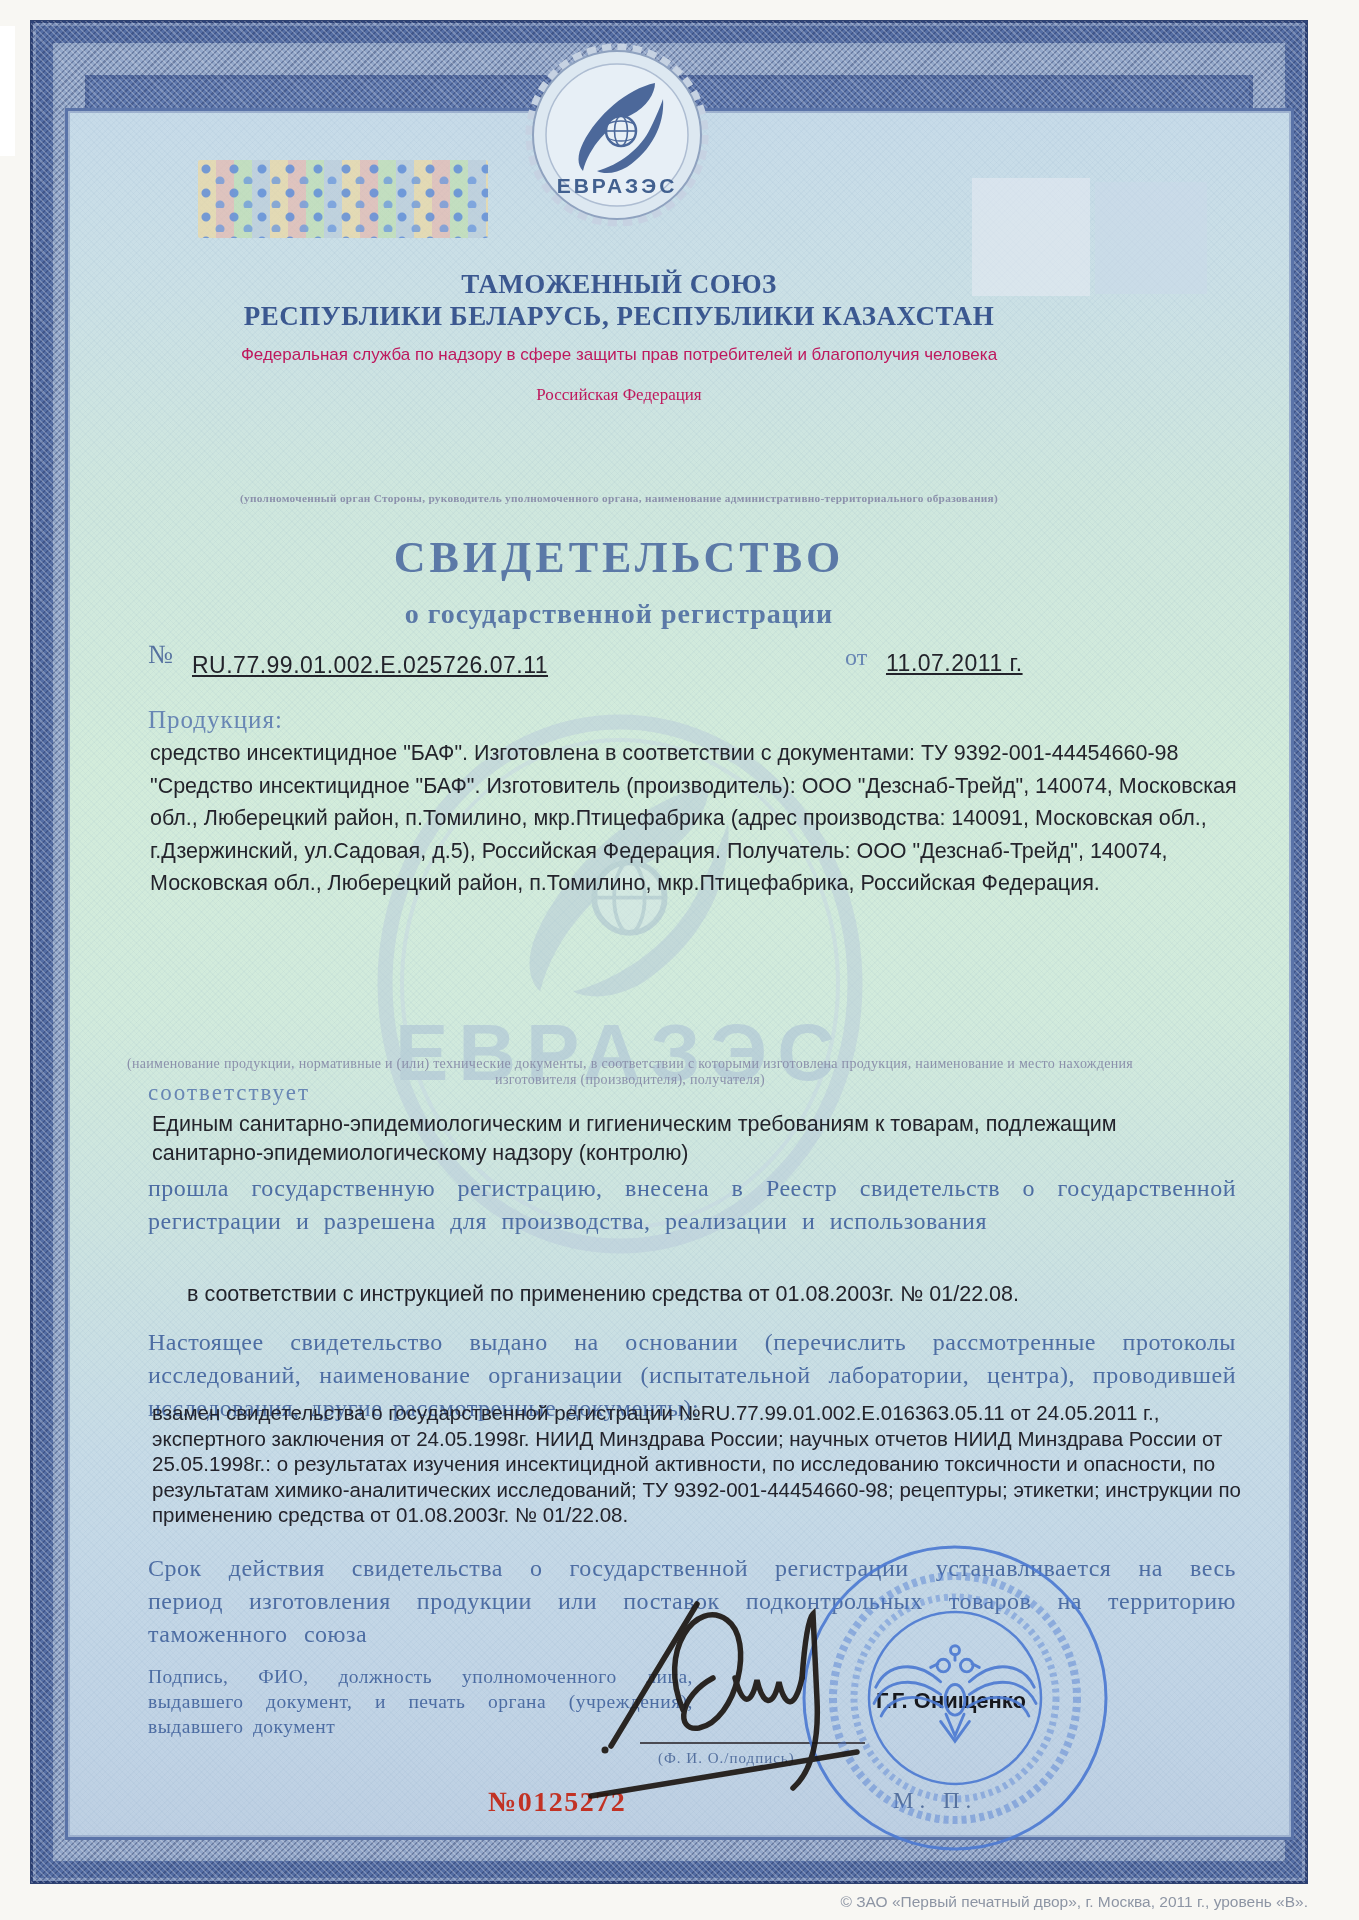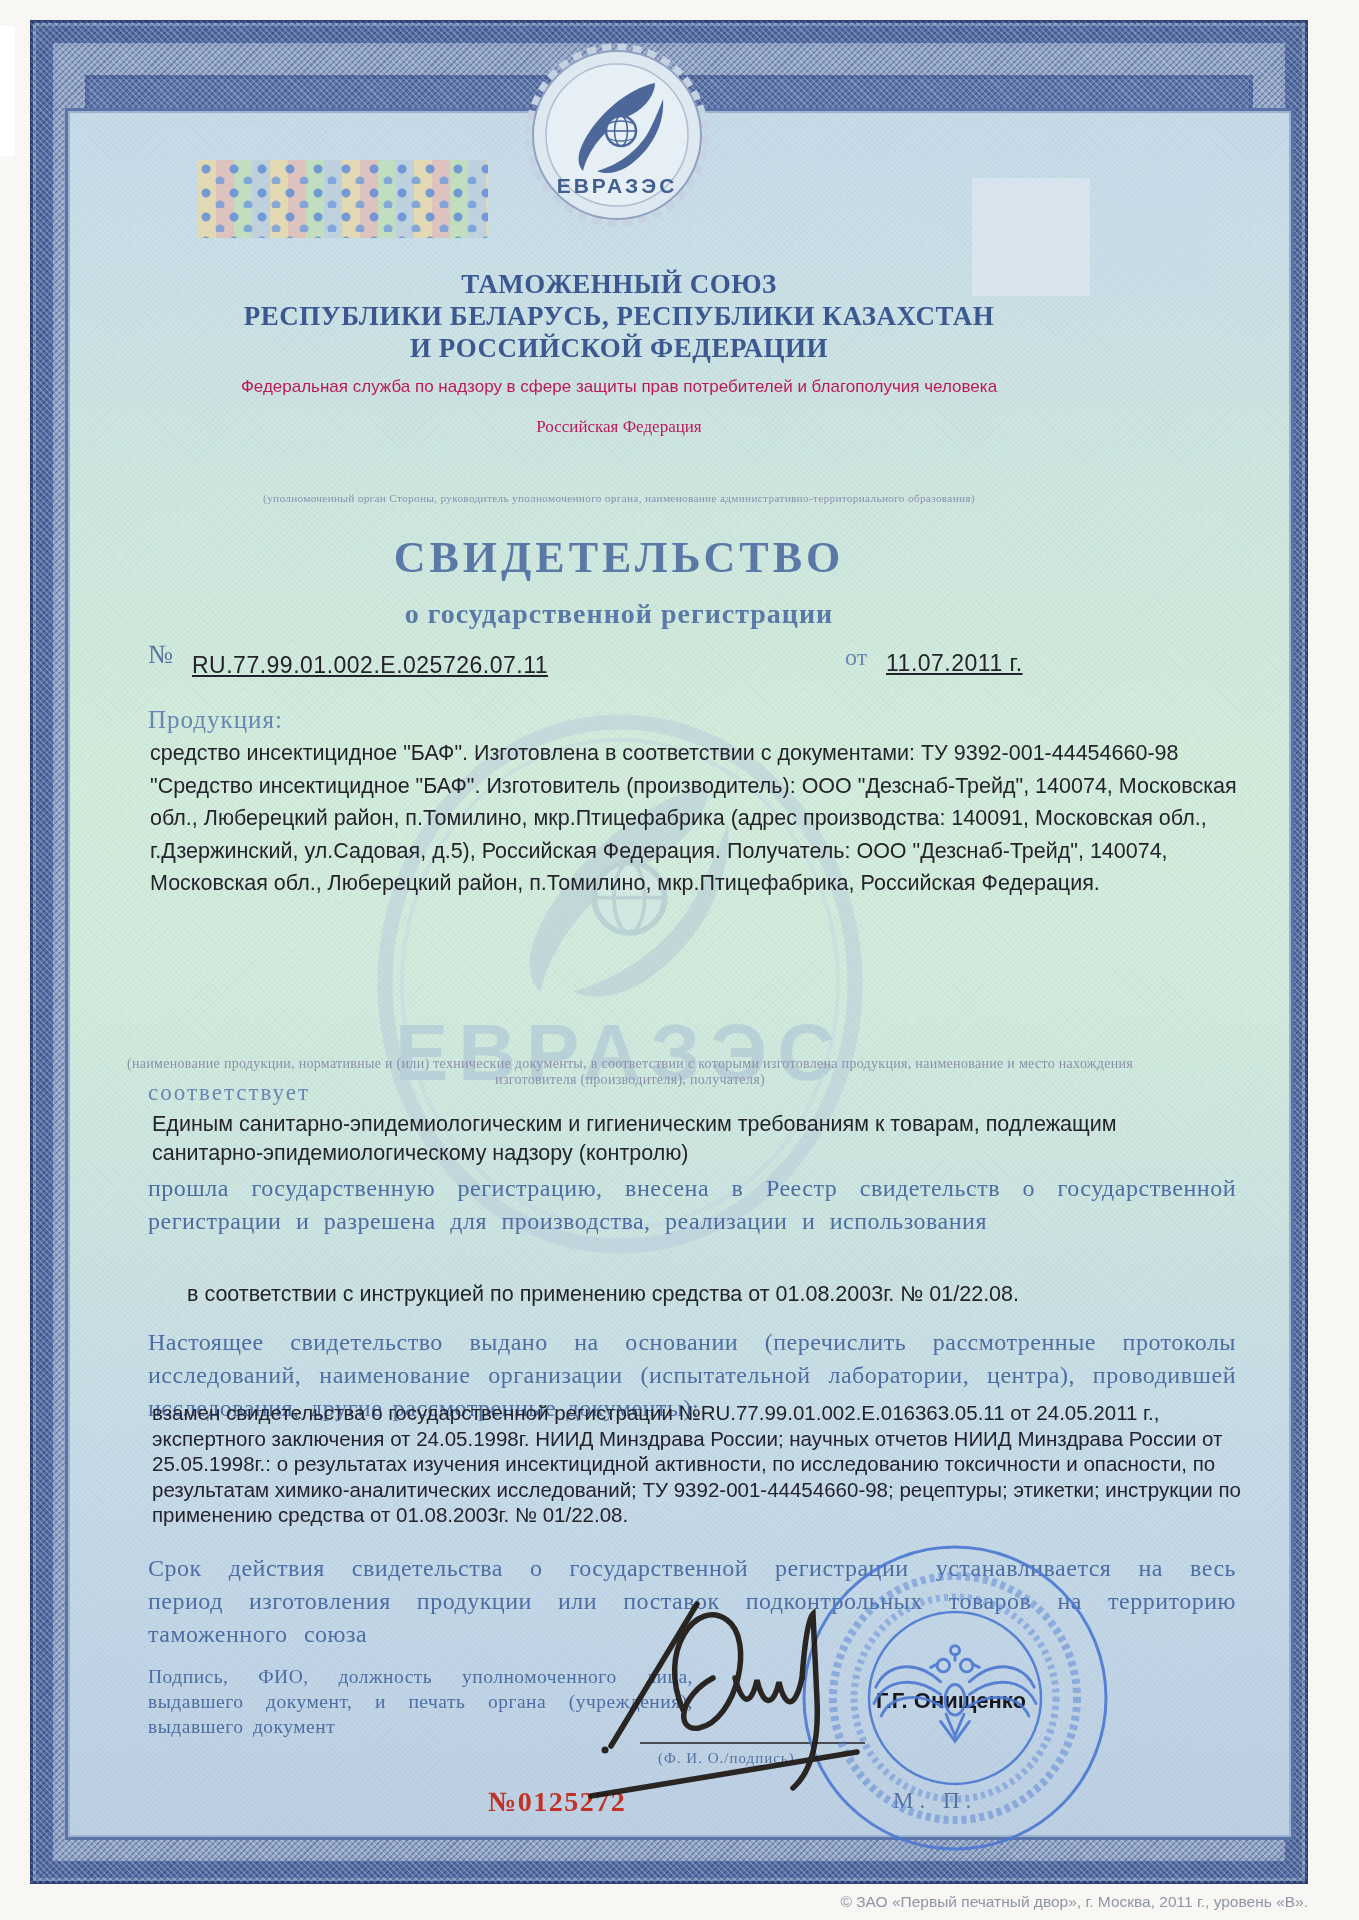--- a/index.html
+++ b/index.html
@@ -124,25 +124,24 @@
         <ellipse cx="4" cy="-4" rx="6.5" ry="15" fill="none" stroke="#9db2ca" stroke-width="1.6"></ellipse>
         <path d="M -11 -4 L 19 -4" stroke="#9db2ca" stroke-width="1.6"></path>
       </g>
       <text x="255" y="368" text-anchor="middle" font-family="Liberation Sans, sans-serif" font-weight="bold" font-size="80" letter-spacing="10" fill="#aabfd5">ЕВРАЗЭС</text>
     </svg>
   </div>
 
   <div class="abs center" style="left:97px;top:268px;width:1044px;">
     <div class="ser hdr-union">ТАМОЖЕННЫЙ СОЮЗ</div>
     <div class="ser hdr-union">РЕСПУБЛИКИ БЕЛАРУСЬ, РЕСПУБЛИКИ КАЗАХСТАН</div>
-    <div class="ser hdr-union">И РОССИЙСКОЙ ФЕДЕРАЦИИ</div>
     <div class="hdr-agency">Федеральная служба по надзору в сфере защиты прав потребителей и благополучия человека</div>
     <div class="hdr-agency" style="margin-top:12px;font-family:Liberation Serif, serif;">Российская Федерация</div>
   </div>
-  <div class="abs center ser cap-small" style="left:97px;top:492px;width:1044px;">(уполномоченный орган Стороны, руководитель уполномоченного органа, наименование административно-территориального образования)</div>
+  <div class="abs center ser cap-small" style="left:97px;top:492px;width:1044px;font-weight:bold;">(уполномоченный орган Стороны, руководитель уполномоченного органа, наименование административно-территориального образования)</div>
 
   <div class="abs center ser title-main" style="left:97px;top:532px;width:1044px;">СВИДЕТЕЛЬСТВО</div>
   <div class="abs center ser title-sub" style="left:97px;top:598px;width:1044px;">о государственной регистрации</div>
 
   <div class="abs ser" style="left:148px;top:640px;font-size:26px;color:#55719f;">№</div>
   <div class="abs num-val" style="left:192px;top:652px;">RU.77.99.01.002.Е.025726.07.11</div>
   <div class="abs ser" style="left:845px;top:644px;font-size:24px;color:#6886b4;">от</div>
   <div class="abs num-val" style="left:886px;top:650px;">11.07.2011 г.</div>
 
   <div class="abs ser lbl-blue" style="left:148px;top:706px;">Продукция:</div>

